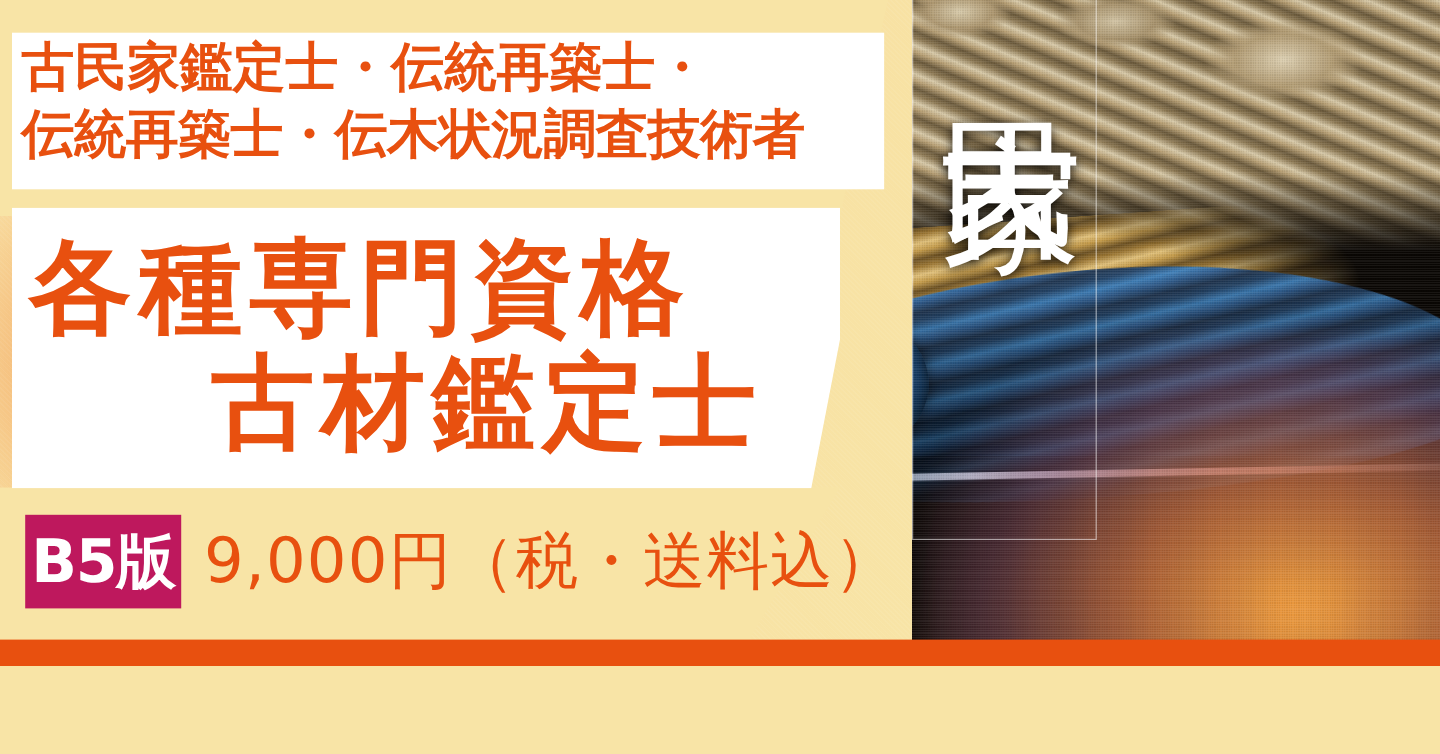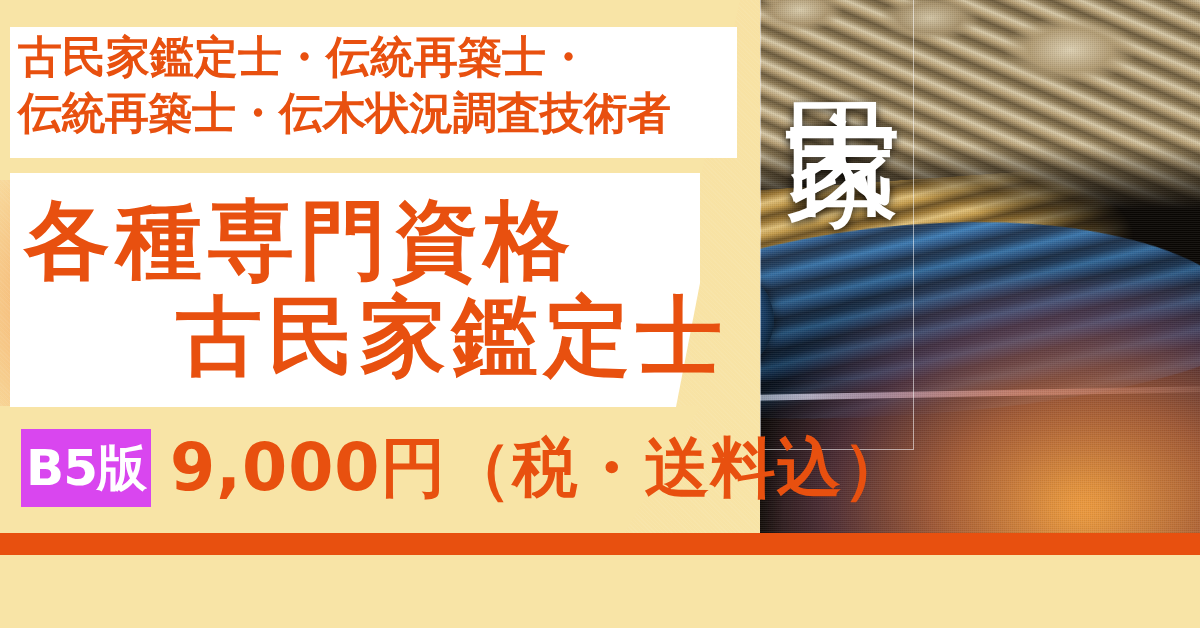--- a/index.html
+++ b/index.html
@@ -169,27 +169,27 @@
   }
   .main-l2{
     position:absolute;left:176px;top:286px;
     color:#E8500F;font-size:86px;line-height:100px;font-weight:700;letter-spacing:6px;
     white-space:nowrap;
   }
 
   
   .badge{
     position:absolute;left:21px;top:429px;width:130px;height:78px;
-    background:#d946ef;color:#ffffff;
+    background:#be185d;color:#ffffff;
     font-size:50px;font-weight:700;line-height:78px;text-align:center;
     letter-spacing:-1px;
   }
   .price{
     position:absolute;left:170px;top:430px;
-    color:#E8500F;font-size:65px;line-height:76px;font-weight:700;letter-spacing:1px;
+    color:#E8500F;font-size:52px;line-height:76px;font-weight:400;letter-spacing:1px;
     white-space:nowrap;
   }
 
   
   .cta{
     position:absolute;left:0;top:533px;width:1200px;height:95px;
     background:#E8500F;
   }
 </style>
 </head>
@@ -217,21 +217,21 @@
   <div class="cream-wedge"></div>
 
   <div class="panel panel-cert"></div>
   <div class="cert-text">
     <div>古民家鑑定士・伝統再築士・</div>
     <div class="l2">伝統再築士・伝木状況調査技術者</div>
   </div>
 
   <div class="panel panel-main"></div>
   <div class="main-l1">各種専門資格</div>
-  <div class="main-l2">古民家鑑定士</div>
+  <div class="main-l2">古材鑑定士</div>
 
   <div class="badge">B5版</div>
   <div class="price">9,000円（税・送料込）</div>
 
   <div class="cta">
     
     
   </div>
 
 </div>

